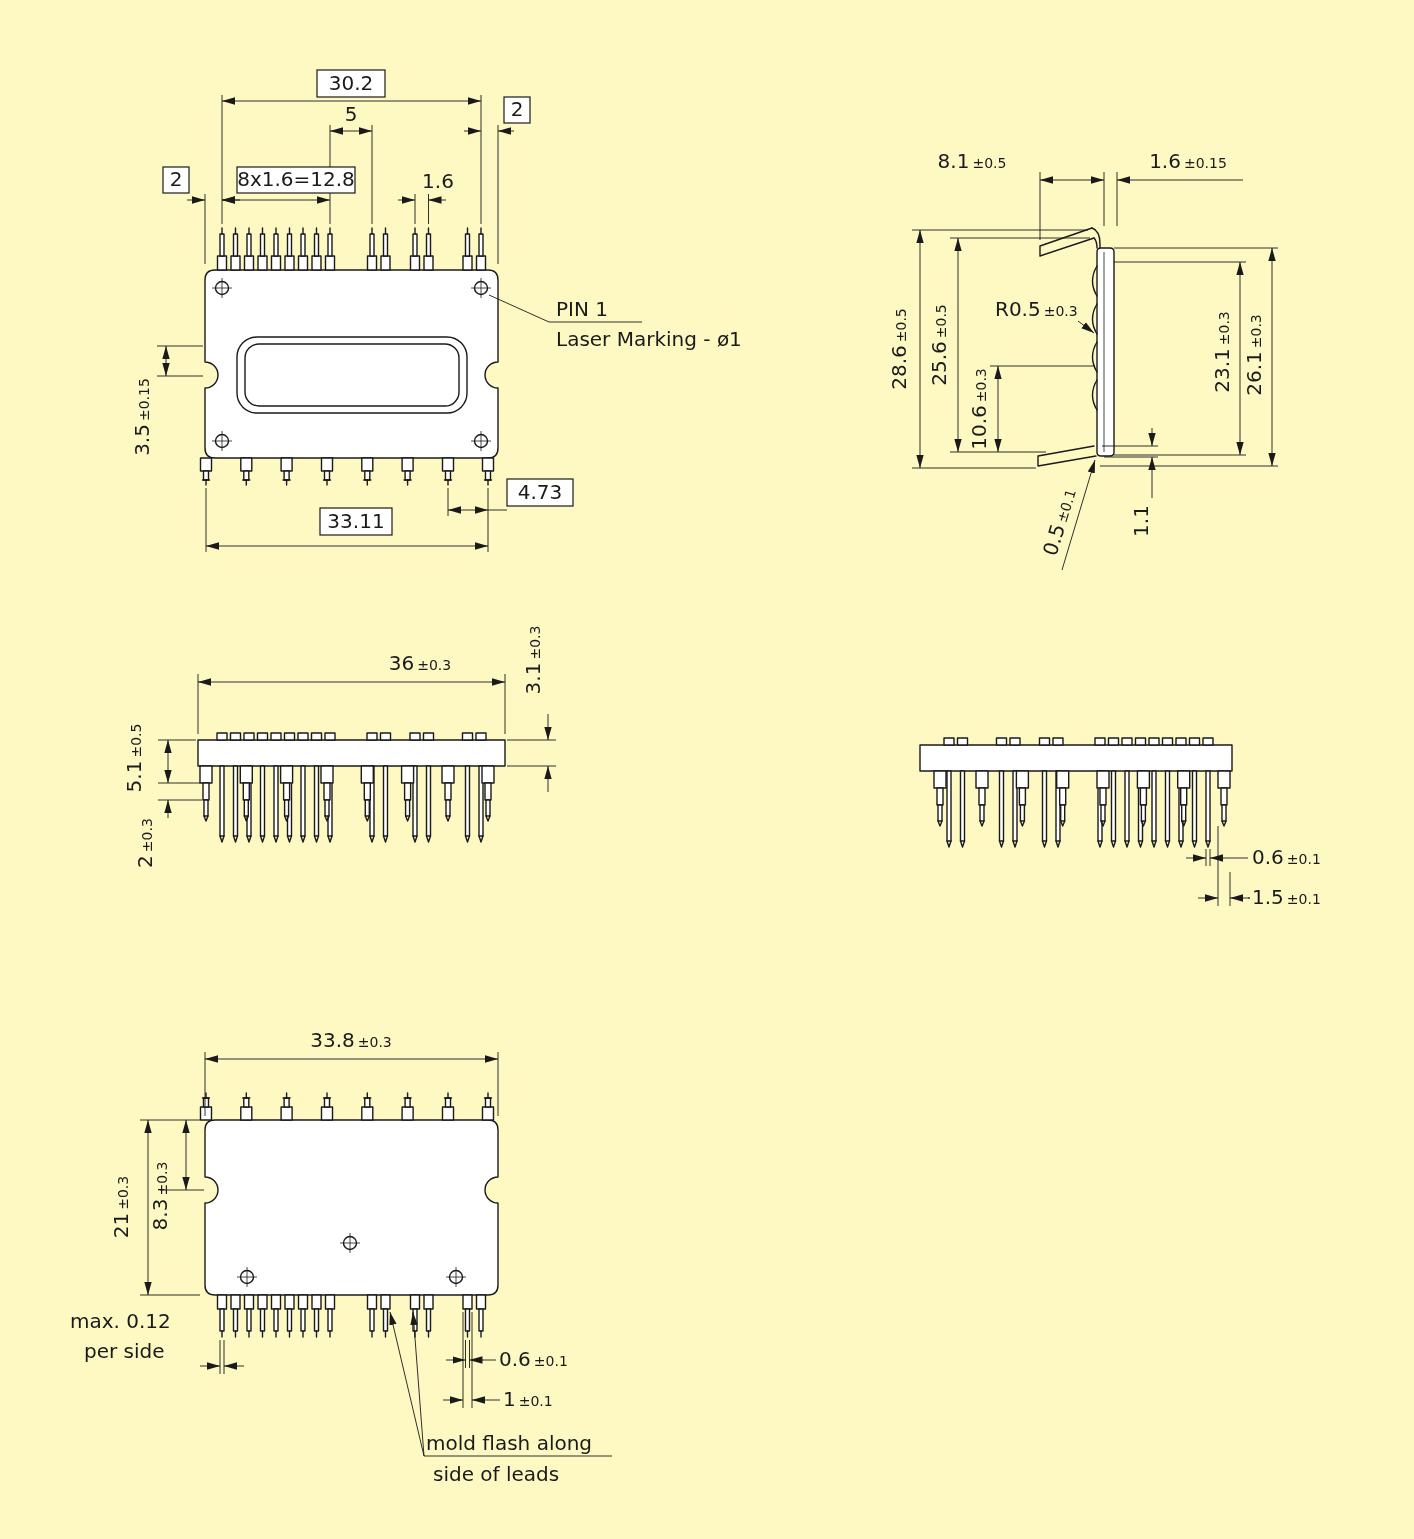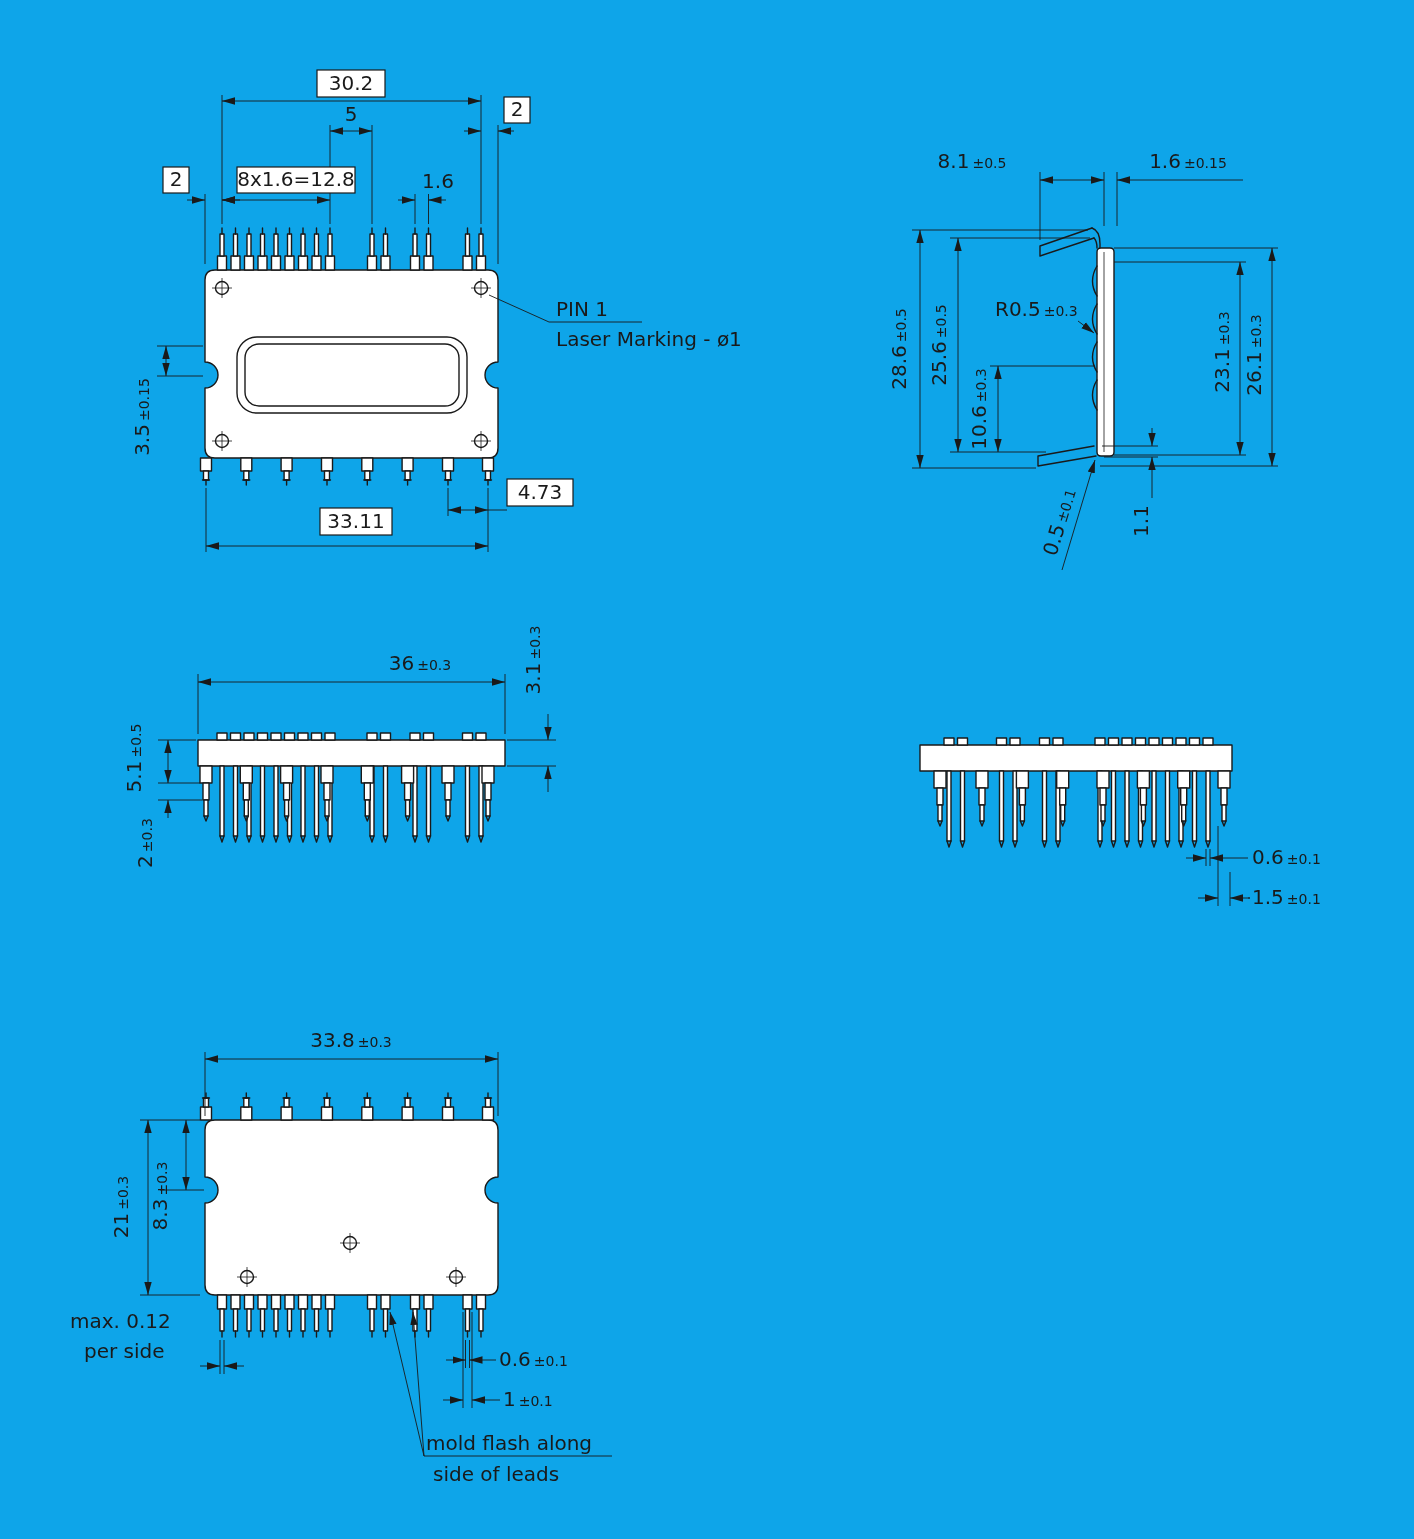--- a/index.html
+++ b/index.html
@@ -1,17 +1,17 @@
 <!DOCTYPE html>
 <html><head>
 <meta charset="utf-8">
 <title>Outline Drawing</title>
 <style>
   html,body{margin:0;padding:0;background:#ffffff;}
-  .stage{width:1414px;height:1539px;background:#0ea5e9;position:relative;}
+  .stage{width:1414px;height:1539px;background:#fef9c3;position:relative;}
   svg{display:block;}
   svg text{font-family:"DejaVu Sans","Liberation Sans",sans-serif;font-size:20px;fill:#1a1a1a;}
   svg text .t{font-size:14px;}
   .obj{stroke:#1a1a1a;stroke-width:1.4;fill:none;stroke-linecap:round;stroke-linejoin:round;}
   .objf{stroke:#1a1a1a;stroke-width:1.4;fill:#ffffff;stroke-linejoin:round;}
   .thin{stroke:#1a1a1a;stroke-width:0.8;fill:none;}
   .dim{stroke:#1a1a1a;stroke-width:0.9;fill:none;}
   .arr2{marker-start:url(#arw);marker-end:url(#arw);}
   .arr1{marker-end:url(#arw);}
   .box{fill:#ffffff;stroke:#1a1a1a;stroke-width:1.2;}

